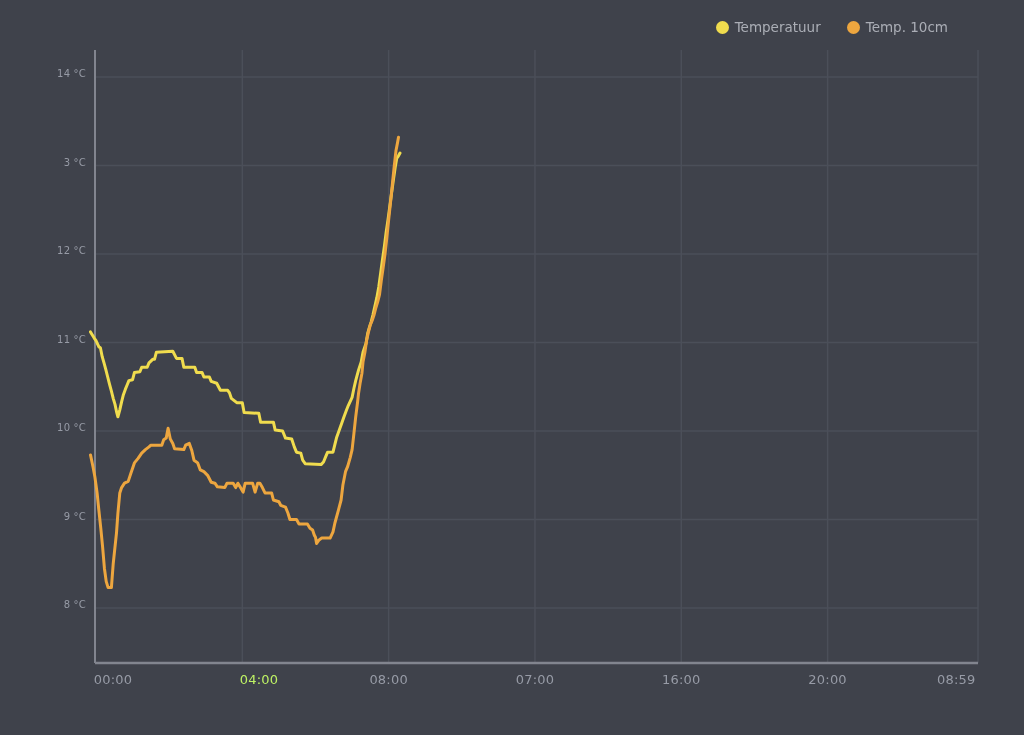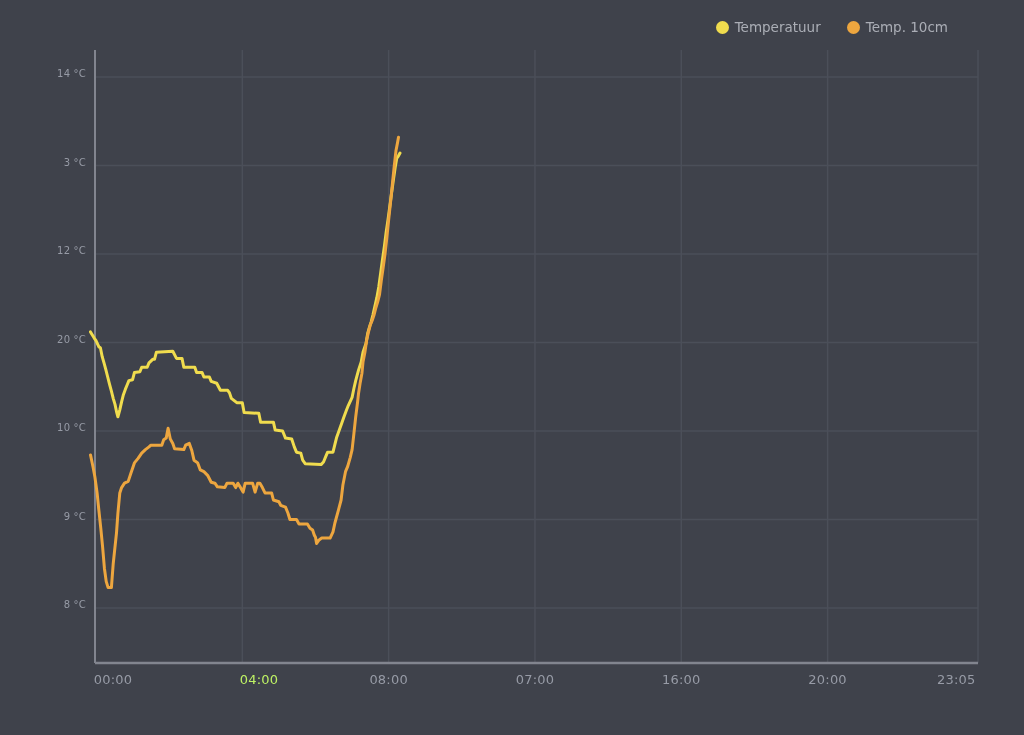--- a/index.html
+++ b/index.html
@@ -35,34 +35,34 @@
       <line x1="95" y1="50" x2="95" y2="663" stroke="#82858f" stroke-width="2"></line>
       <line x1="95" y1="663" x2="978" y2="663" stroke="#82858f" stroke-width="2.5"></line>
       <polyline points="90.5,331.9 94.2,338.1 96.0,340.7 98.9,346.9 100.4,347.8 102.2,356.7 104.0,362.9 105.9,369.9 107.7,377.0 109.5,384.1 111.4,391.2 113.2,398.3 115.0,404.4 116.5,411.5 117.9,416.8 119.8,409.8 121.6,401.8 123.4,394.7 125.3,389.4 127.1,385.0 128.9,380.6 132.6,379.7 134.4,372.6 139.9,371.7 141.7,367.3 147.2,367.3 149.0,362.9 152.7,359.3 154.5,359.3 156.4,352.2 172.8,351.3 176.5,358.4 182.0,358.4 183.8,367.3 194.8,367.3 196.6,372.6 202.1,372.6 203.9,377.0 209.4,377.0 211.2,381.4 216.7,383.2 220.4,390.3 227.7,390.3 229.5,392.9 231.3,398.3 236.8,402.7 242.3,402.7 244.1,412.4 258.8,413.3 260.6,422.2 273.4,422.2 275.2,430.1 282.6,431.0 285.5,438.1 291.7,439.0 294.3,446.9 296.5,452.2 300.8,453.1 302.7,460.2 305.2,463.7 321.0,464.6 323.5,462.0 325.7,456.7 327.6,452.2 333.0,452.2 334.9,444.3 336.7,437.2 339.3,430.1 341.8,423.0 344.0,416.8 346.6,409.8 348.4,405.3 352.1,397.4 353.9,388.5 355.7,380.6 358.6,369.9 361.2,362.0 363.0,352.2 366.0,343.4 367.8,332.8 369.6,326.6 371.1,322.1 372.9,315.1 374.7,307.1 376.9,297.4 378.8,286.7 380.6,273.5 382.4,260.2 384.3,246.9 386.1,232.8 387.9,220.4 389.7,207.1 391.6,192.9 393.4,179.7 395.2,167.3 396.7,158.4 398.5,155.8 400.0,153.1" fill="none" stroke="#f0dc4e" stroke-width="3" stroke-linejoin="round" stroke-linecap="round"></polyline>
       <polyline points="90.5,454.9 93.1,467.3 94.9,477.0 97.1,492.9 98.9,510.7 100.8,528.3 102.6,546.9 104.4,568.2 106.2,581.4 108.1,587.6 111.4,587.6 113.2,563.8 115.0,546.9 116.5,532.8 117.9,513.3 119.8,492.9 121.6,487.6 124.5,483.2 128.2,481.4 130.8,473.5 134.4,462.9 138.1,458.4 141.7,453.1 145.4,449.6 149.0,446.9 150.9,445.2 161.8,445.2 163.7,439.8 166.2,438.1 168.1,428.3 170.3,439.0 172.8,443.4 174.6,448.7 183.8,449.6 185.6,445.2 189.3,443.4 191.8,450.5 194.0,460.2 197.7,462.9 200.3,469.9 203.9,471.7 207.6,475.3 211.2,482.3 214.9,483.2 217.4,486.8 224.8,487.6 227.0,483.2 233.2,483.2 235.7,487.6 237.9,483.2 240.5,487.6 243.1,492.1 245.2,483.2 252.6,483.2 255.1,492.1 257.7,483.2 259.9,483.2 262.4,487.6 265.0,492.9 271.6,492.9 273.4,500.0 278.9,501.8 280.7,505.3 285.5,507.1 288.0,513.3 289.9,519.5 296.5,519.5 299.0,523.9 307.4,523.9 310.0,528.3 312.6,530.1 314.4,535.4 315.5,537.2 316.6,543.4 319.1,539.9 321.7,538.1 330.1,538.1 333.0,531.9 334.9,523.0 338.5,509.8 341.1,500.0 342.9,485.0 345.5,471.7 347.7,466.4 350.2,457.6 352.1,449.6 353.9,433.7 355.7,416.8 357.5,402.7 358.6,392.9 360.1,383.2 361.9,373.5 363.0,362.0 364.9,352.2 366.7,339.8 368.5,331.9 370.3,324.8 372.2,320.4 374.0,315.1 375.8,308.0 377.7,301.8 379.5,294.7 381.3,280.6 383.2,267.3 385.0,254.0 386.8,238.1 388.6,220.4 390.5,202.7 392.3,185.0 394.1,167.3 396.0,150.5 397.4,143.4 398.5,137.2" fill="none" stroke="#eda63f" stroke-width="3" stroke-linejoin="round" stroke-linecap="round"></polyline>
     </svg>
 
   <div>
     <span class="ytick" style="top: 68px; color: rgb(151, 155, 166);">14 °C</span>
     <span class="ytick" style="top: 156.5px; color: rgb(151, 155, 166);">3 °C</span>
     <span class="ytick" style="top: 245px; color: rgb(151, 155, 166);">12 °C</span>
-    <span class="ytick" style="top: 333.5px; color: rgb(151, 155, 166);">20 °C</span>
+    <span class="ytick" style="top: 333.5px; color: rgb(151, 155, 166);">11 °C</span>
     <span class="ytick" style="top: 422px; color: rgb(151, 155, 166); text-align: right;">10 °C</span>
     <span class="ytick" style="top: 510.5px; color: rgb(151, 155, 166);">9 °C</span>
     <span class="ytick" style="top: 599px; color: rgb(151, 155, 166);">8 °C</span>
   </div>
 
   <div>
     <span class="xtick" style="left: 73px; top: 672px; color: rgb(151, 155, 166);">00:00</span>
     <span class="xtick" style="left: 219px; top: 672px; color: #bef264;">04:00</span>
     <span class="xtick" style="left: 348.64px; top: 672px; color: rgb(151, 155, 166);">08:00</span>
     <span class="xtick" style="left: 494.96px; top: 672px; color: rgb(151, 155, 166);">07:00</span>
     <span class="xtick" style="left: 641.28px; top: 672px; color: rgb(151, 155, 166);">16:00</span>
     <span class="xtick" style="left: 787.6px; top: 672px; color: rgb(151, 155, 166);">20:00</span>
-    <span class="xtick" style="left: 916.298px; top: 672px; color: rgb(151, 155, 166);">23:05</span>
+    <span class="xtick" style="left: 916.298px; top: 672px; color: rgb(151, 155, 166);">08:59</span>
   </div>
 
   <div class="legend">
     <div class="legend-item">
       <span class="legend-dot" style="background: rgb(240, 220, 78);"></span>
       <span class="legend-label" style="color: rgb(171, 174, 182);">Temperatuur</span>
     </div>
     <div class="legend-item">
       <span class="legend-dot" style="background: rgb(237, 166, 63);"></span>
       <span class="legend-label" style="color: rgb(171, 174, 182);">Temp. 10cm</span>

